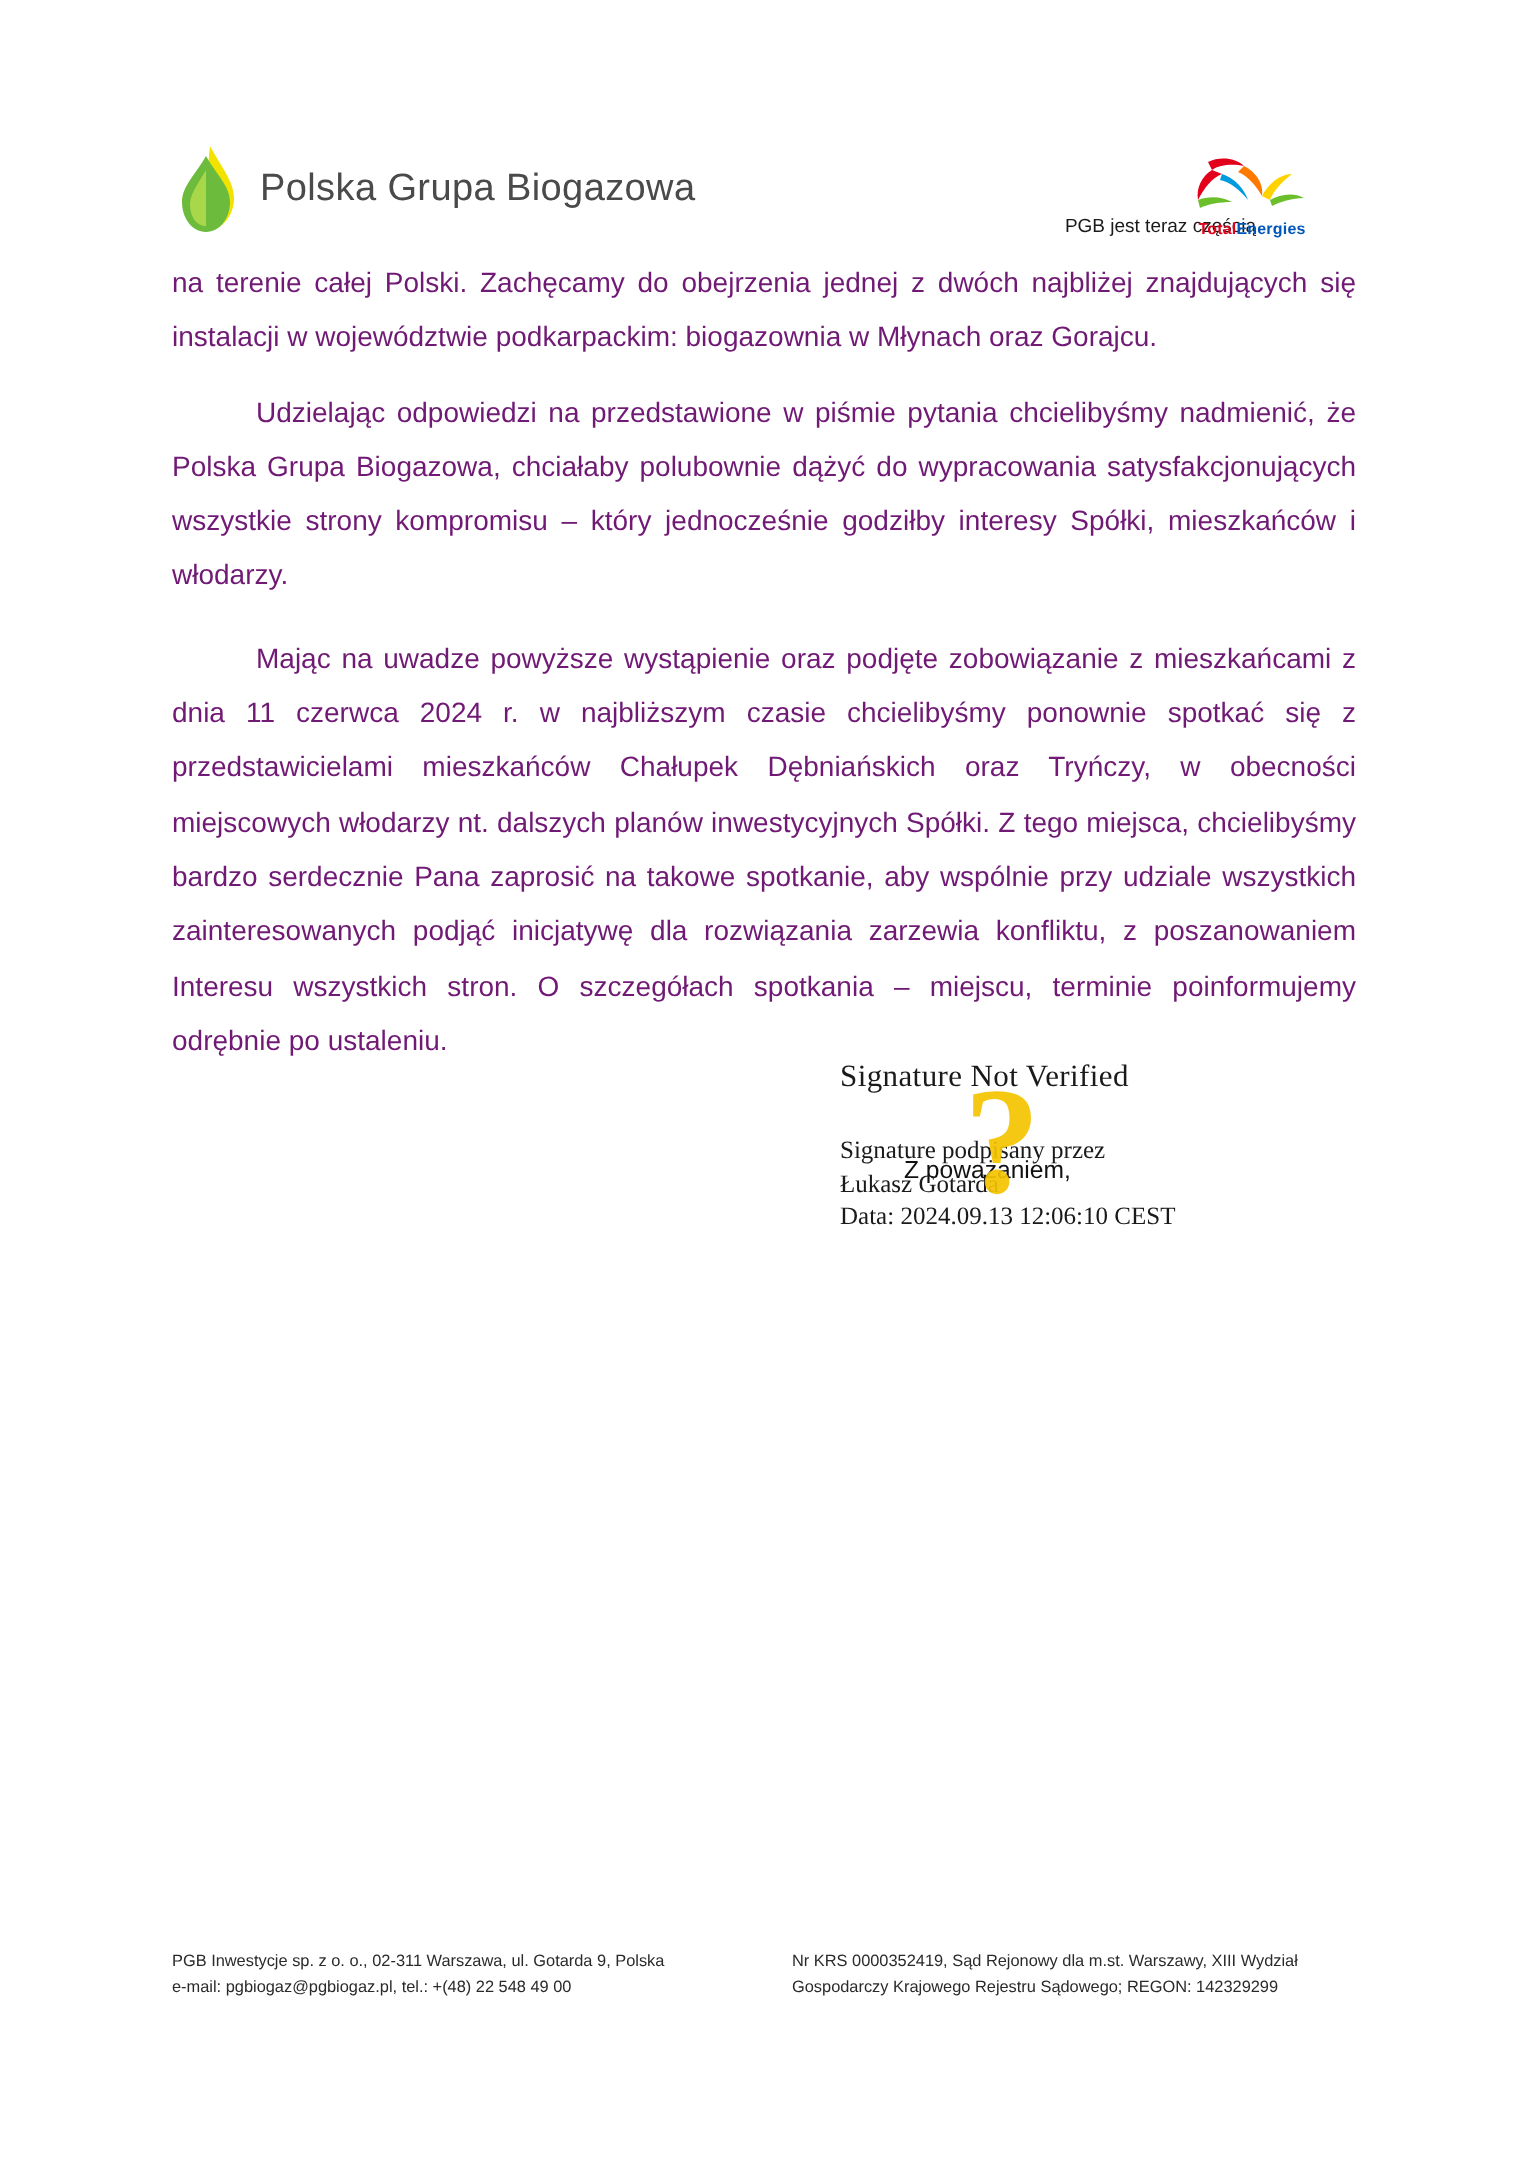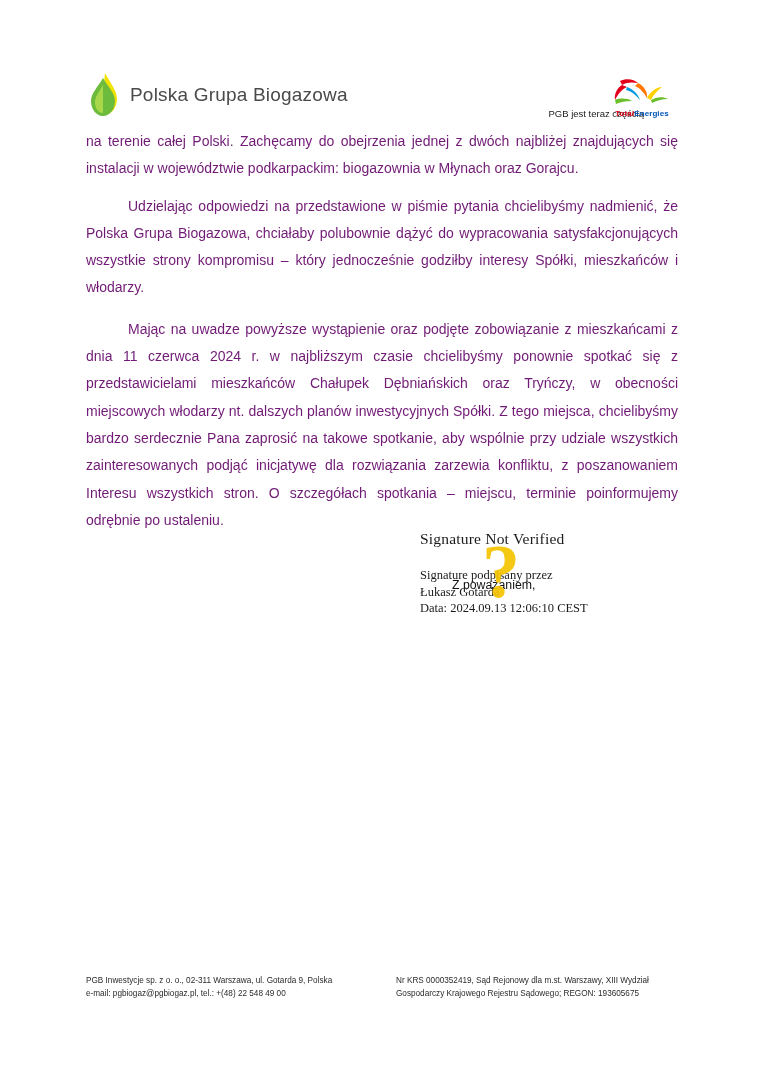--- a/index.html
+++ b/index.html
@@ -20,21 +20,21 @@
     position: absolute;
     inset: 0;
     background: #fff;
   }
 
   
   .header {
     position: absolute;
     top: 72px;
     left: 86px;
-    right: 86px;
+    right: 102px;
     height: 56px;
   }
   .brand {
     position: absolute;
     left: 0;
     top: 0;
     display: flex;
     align-items: center;
     gap: 10px;
   }
@@ -203,18 +203,18 @@
   </div>
 
   <div class="footer">
     <div class="footer-cols">
       <div class="footer-left">
         <div>PGB Inwestycje sp. z o. o., 02-311 Warszawa, ul. Gotarda 9, Polska</div>
         <div>e-mail: pgbiogaz@pgbiogaz.pl,  tel.: +(48) 22 548 49 00</div>
       </div>
       <div class="footer-right">
         <div>Nr KRS 0000352419, Sąd Rejonowy dla m.st. Warszawy, XIII Wydział</div>
-        <div>Gospodarczy Krajowego Rejestru Sądowego; REGON: 193605675</div>
+        <div>Gospodarczy Krajowego Rejestru Sądowego; REGON: 142329299</div>
       </div>
     </div>
   </div>
 
 </div>
 
 </body></html>

